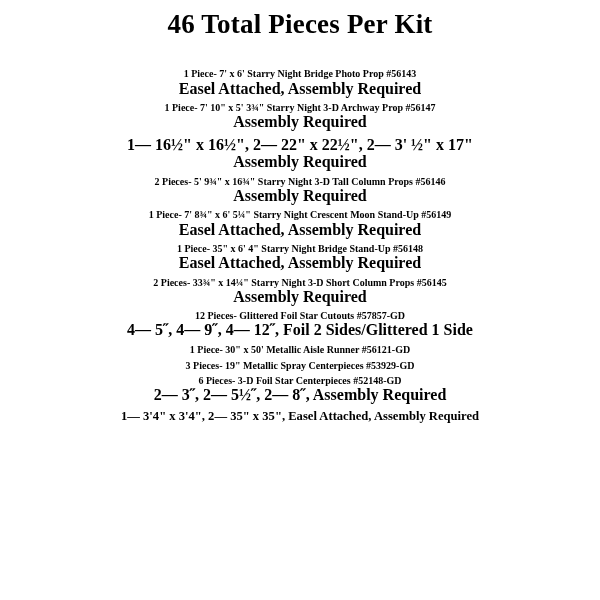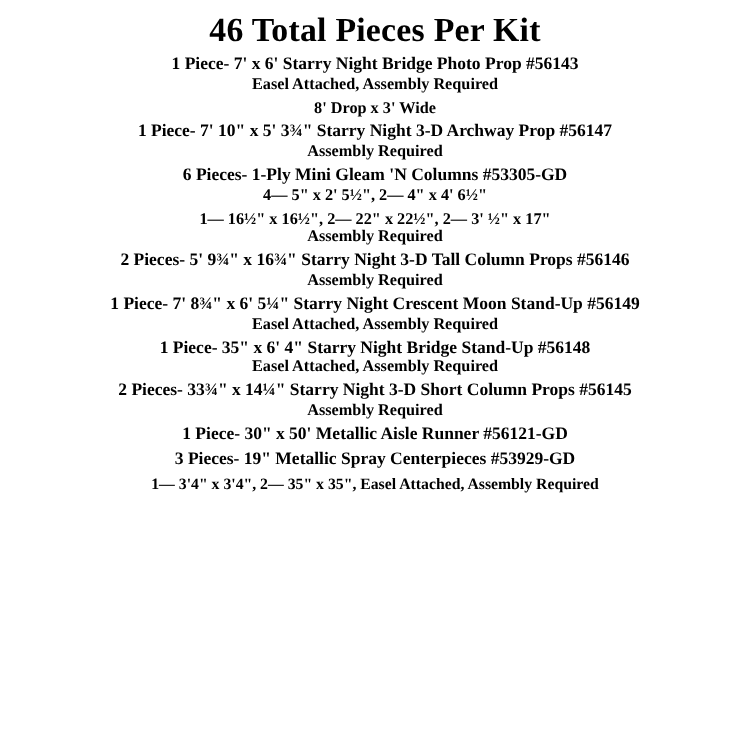--- a/index.html
+++ b/index.html
@@ -15,72 +15,68 @@
     overflow: hidden;
   }
   #page {
     width: 600px;
     height: 600px;
     box-sizing: border-box;
     padding: 6px 8px 0 8px;
     display: flex;
     flex-direction: column;
     align-items: center;
+    gap: 24px;
   }
   #title {
     font-family: "Liberation Serif", serif;
     font-weight: bold;
     font-size: 27px;
     line-height: 1.05;
     text-align: center;
     margin: 4px 0 6px 0;
     letter-spacing: 0.2px;
   }
   .item {
     width: 100%;
     text-align: center;
     margin-bottom: 4.5px;
   }
   .line {
     font-family: "Liberation Serif", serif;
     font-weight: bold;
-    font-size: 14px;
+    font-size: 10px;
     line-height: 1.12;
     text-align: center;
     white-space: nowrap;
   }
   .line.sub {
-    font-size: 13px;
+    font-size: 16px;
   }
   .line.small {
     font-size: 12.6px;
   }
 </style>
 </head>
 <body>
 
 <div id="page">
 
   <div id="title">46 Total Pieces Per Kit</div>
 
   <div id="items">
       <div class="item">
         <div class="line">1 Piece- 7' x 6' Starry Night Bridge Photo Prop  #56143</div>
         <div class="line sub">Easel Attached, Assembly Required</div>
       </div>
       <div class="item">
-        <div class="line sub">8' Drop x 3' Wide</div>
       </div>
       <div class="item">
         <div class="line">1 Piece- 7' 10" x 5' 3¾" Starry Night 3-D Archway Prop  #56147</div>
         <div class="line sub">Assembly Required</div>
-      </div>
-      <div class="item">
-        <div class="line">6 Pieces- 1-Ply Mini Gleam 'N Columns  #53305-GD</div>
-        <div class="line sub">4— 5" x 2'  5½", 2— 4" x 4'  6½"</div>
       </div>
       <div class="item">
         <div class="line sub">1— 16½" x 16½", 2— 22" x 22½", 2— 3'  ½" x 17"</div>
         <div class="line sub">Assembly Required</div>
       </div>
       <div class="item">
         <div class="line">2 Pieces- 5' 9¾" x 16¾" Starry Night 3-D Tall Column Props  #56146</div>
         <div class="line sub">Assembly Required</div>
       </div>
       <div class="item">
@@ -89,23 +85,31 @@
       </div>
       <div class="item">
         <div class="line">1 Piece- 35" x 6' 4" Starry Night Bridge Stand-Up  #56148</div>
         <div class="line sub">Easel Attached, Assembly Required</div>
       </div>
       <div class="item">
         <div class="line">2 Pieces- 33¾" x 14¼" Starry Night 3-D Short Column Props  #56145</div>
         <div class="line sub">Assembly Required</div>
       </div>
       <div class="item">
+        <div class="line">12 Pieces- Glittered Foil Star Cutouts  #57857-GD</div>
+        <div class="line sub">4— 5˝, 4— 9˝, 4— 12˝, Foil 2 Sides/Glittered 1 Side</div>
+      </div>
+      <div class="item">
         <div class="line">1 Piece- 30" x 50' Metallic Aisle Runner  #56121-GD</div>
       </div>
       <div class="item">
         <div class="line">3 Pieces- 19" Metallic Spray Centerpieces  #53929-GD</div>
+      </div>
+      <div class="item">
+        <div class="line">6 Pieces- 3-D Foil Star Centerpieces  #52148-GD</div>
+        <div class="line sub">2— 3˝, 2— 5½˝, 2— 8˝, Assembly Required</div>
       </div>
       <div class="item">
         <div class="line sub small">1— 3'4" x 3'4", 2— 35" x 35", Easel Attached, Assembly Required</div>
       </div>
     </div>
 
 </div>
 
 </body></html>

